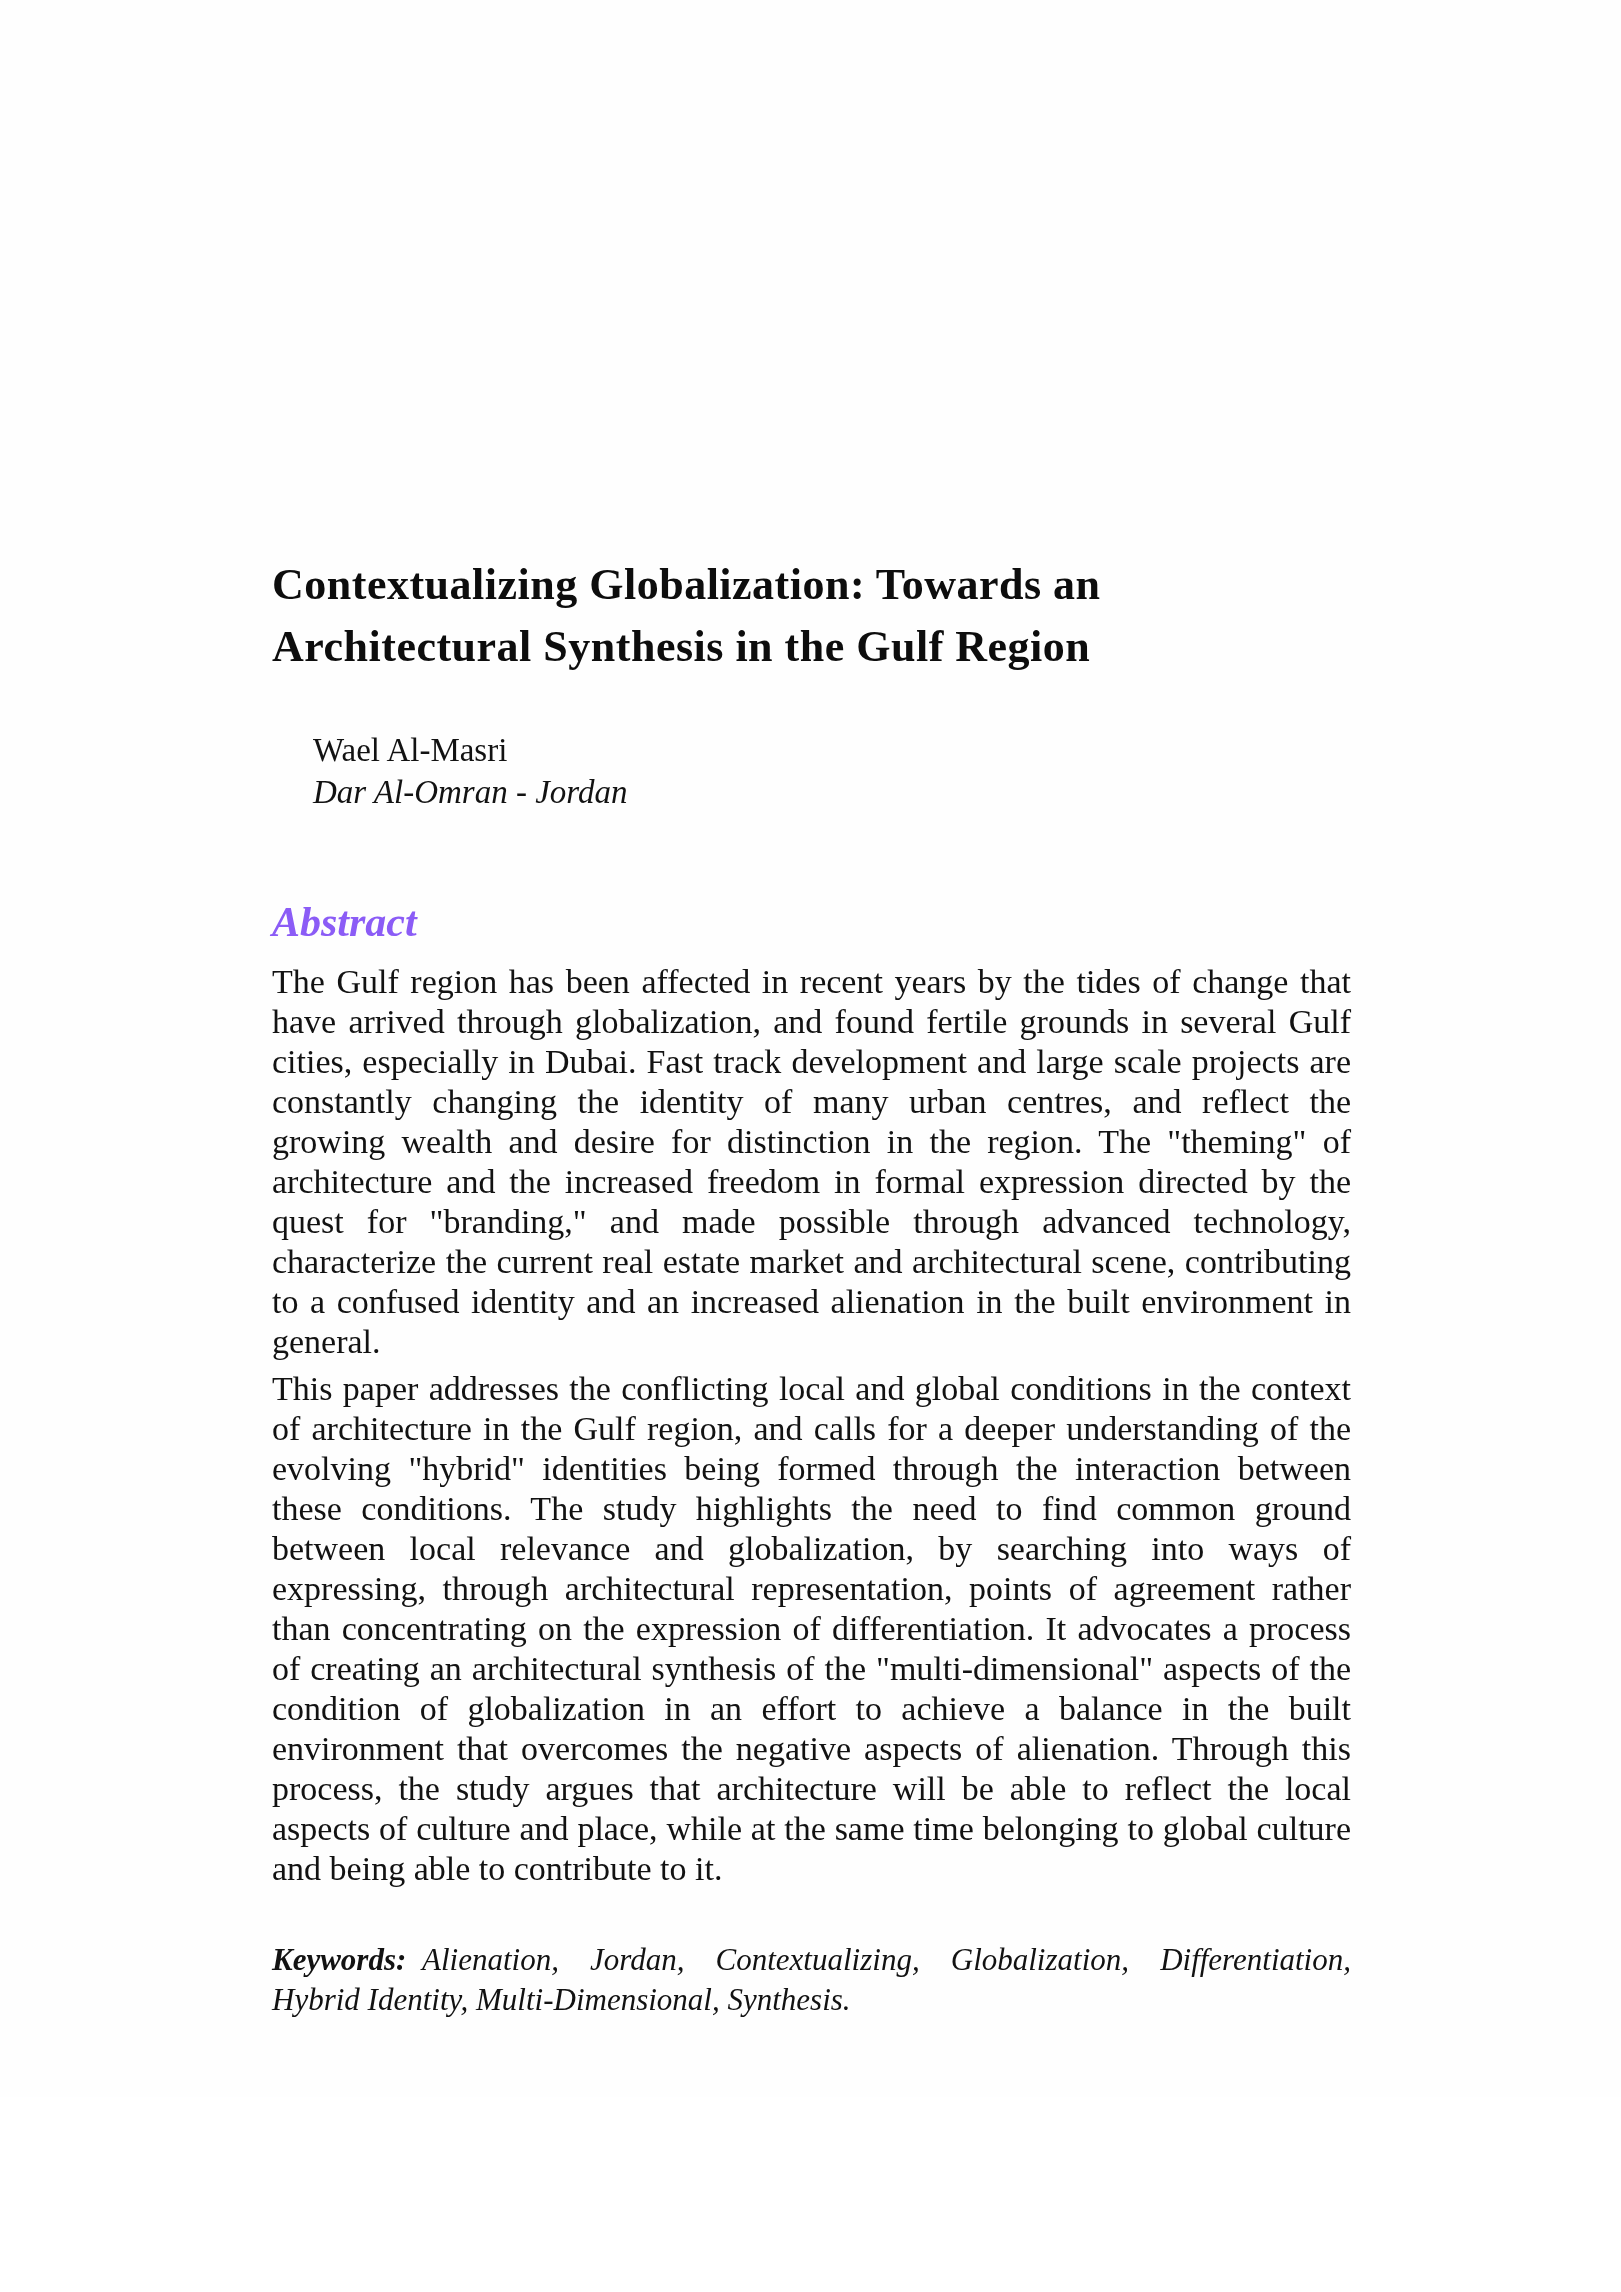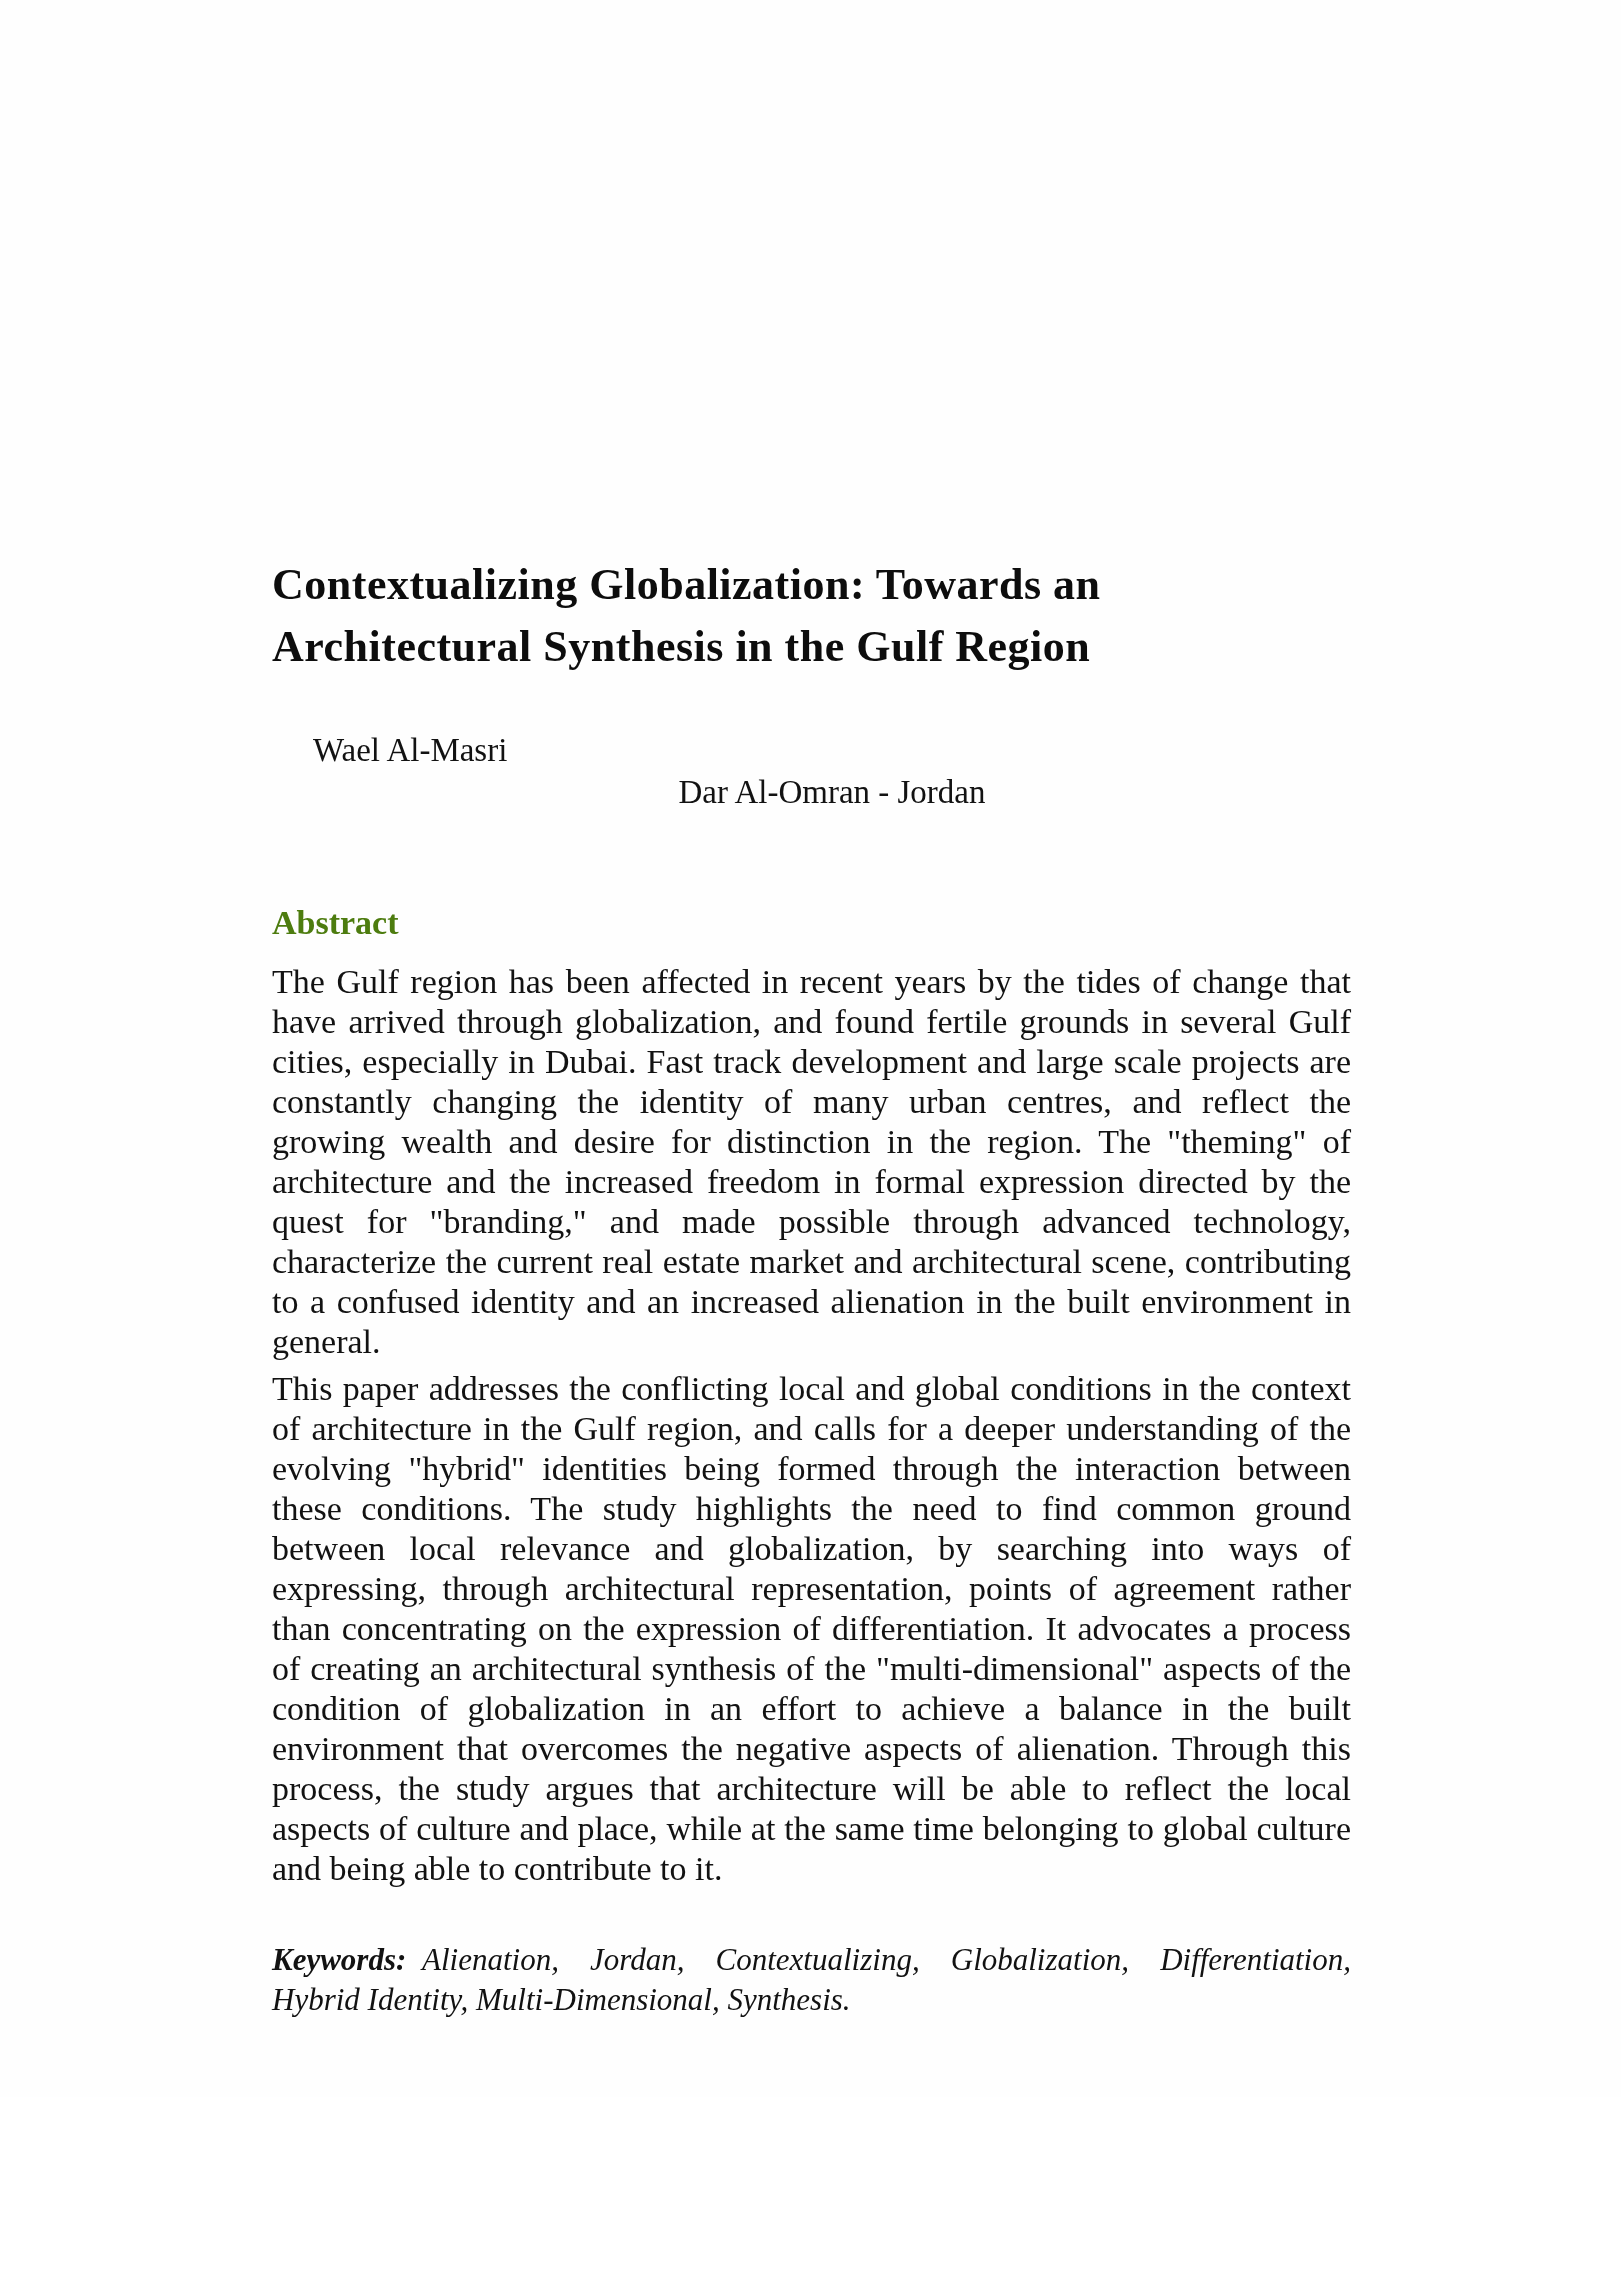--- a/index.html
+++ b/index.html
@@ -30,28 +30,29 @@
     letter-spacing: 0.5px;
     color: #0d0d0d;
   }
   .author-block {
     margin-top: 51px;
     font-size: 33px;
     line-height: 42px;
     margin-left: 41px;
   }
   .affiliation {
-    text-align: center;
+    font-style: italic;
   }
   .abstract-heading {
     margin: 88px 0 0 0;
-    font-size: 34px;
+    font-size: 42px;
     line-height: 43px;
     font-weight: 700;
-    color: #4d7c0f;
+    color: #8b5cf6;
+    font-style: italic;
   }
   .body-para {
     margin: 17.6px 0 0 0;
     font-size: 34px;
     line-height: 40px;
     text-align: justify;
     text-justify: inter-word;
   }
   .body-para + .body-para {
     margin-top: 7px;

